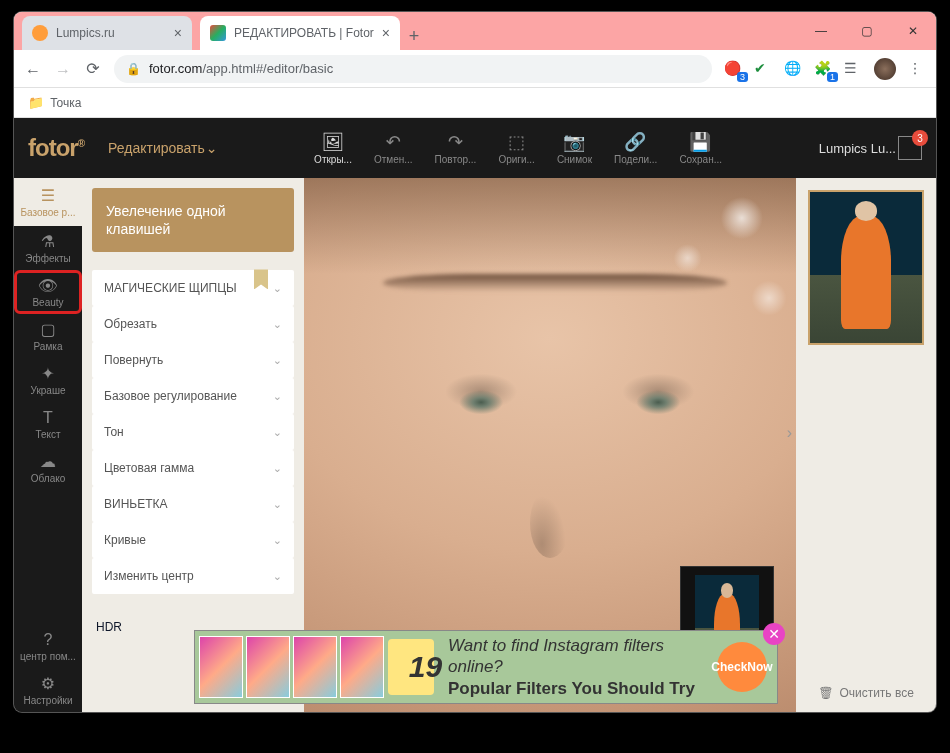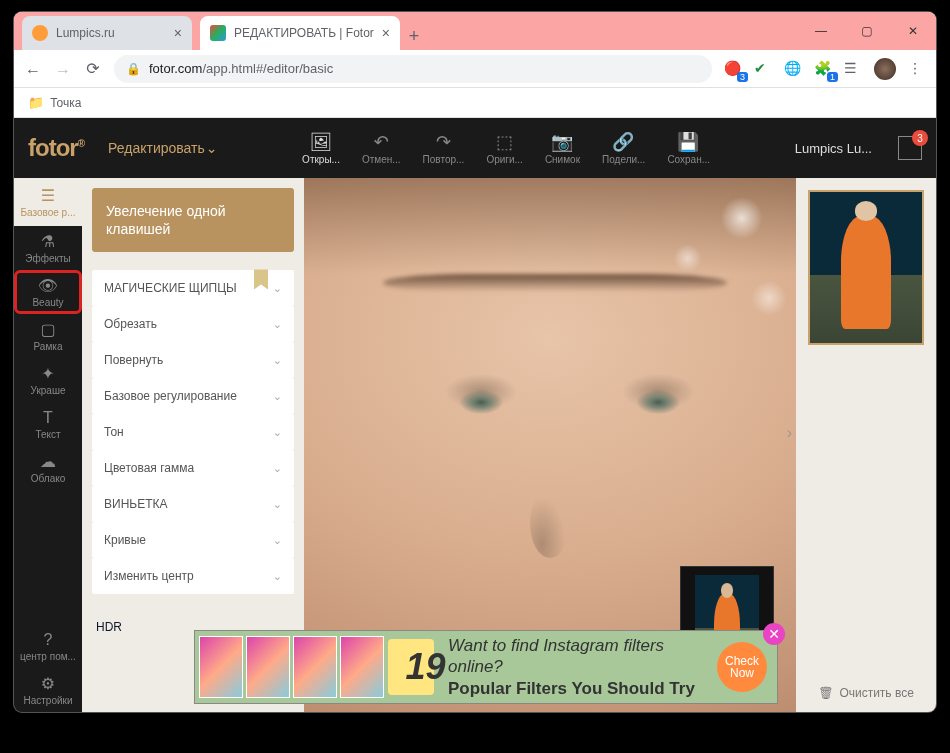--- a/index.html
+++ b/index.html
@@ -36,21 +36,21 @@
 
 
 .app-hdr { height:60px; background:#1a1a1a; display:flex; align-items:center; padding:0 14px; color:#aaa; font-size:11px; }
 .logo { font-family:Georgia,serif; font-size:24px; color:#c9a26b; font-weight:bold; letter-spacing:-1px; }
 .logo sup{font-size:10px;}
 .app-mode { margin-left:24px; color:#c9a26b; font-size:14px; display:flex; align-items:center; gap:1px;}
 .app-tools { margin-left:auto; margin-right:auto; display:flex; gap:22px; }
 .tool { display:flex; flex-direction:column; align-items:center; gap:3px; color:#888; font-size:10px; }
 .tool.active{color:#ddd;}
 .tool-ico { font-size:18px; height:20px; }
-.app-user { display:flex; align-items:center; gap:26px; color:#ddd; font-size:13px; position:relative;}
+.app-user { display:flex; align-items:center; gap:2px; color:#ddd; font-size:13px; position:relative;}
 .user-img { width:24px;height:24px;border:1px solid #888; }
 .user-badge { position:absolute; top:-6px; right:-6px; width:16px;height:16px; background:#e74c3c;color:#fff; font-size:10px;border-radius:50%; display:flex;align-items:center;justify-content:center;}
 
 
 .app-body { display:flex; height:calc(100% - 166px); background:#2b2b2b; }
 
 
 .rail { width:68px; background:#1a1a1a; display:flex; flex-direction:column; color:#888; font-size:10px; }
 .rail-item { height:44px; display:flex;flex-direction:column;align-items:center;justify-content:center;gap:2px;color:#888; position:relative;}
 .rail-item.basic { background:#efece5;color:#b8935f; height:48px;}
@@ -108,22 +108,22 @@
 .thumb .fig { position:absolute; left:28%; top:16%; width:44%; height:75%; background:#e8762b; border-radius:40% 40% 8% 8%; }
 .thumb .head { position:absolute; left:40%; top:6%; width:20%; height:13%; background:#e0c4a5; border-radius:50%; }
 .clear { margin-top:auto; text-align:center; font-size:12px; color:#777; display:flex;align-items:center;justify-content:center;gap:6px;}
 
 
 .ad { position:absolute; left:180px; bottom:8px; width:584px; height:74px; background:#a8c89a; display:flex; align-items:center; border:1px solid #888;}
 .ad-thumbs { display:flex; padding:4px; gap:3px;}
 .ad-th { width:44px;height:62px; background:linear-gradient(135deg,#d4a,#fa8,#8cd); border:1px solid #fff;}
 .ad-txt { flex:1; padding:0 8px; font-family:Georgia,serif; color:#333; font-size:17px; font-style:italic; line-height:1.25; }
 .ad-txt b{ font-style:normal; font-weight:bold;}
-.ad-num { width:46px;height:56px;background:#ffe680;display:flex;align-items:center;justify-content:center;font-size:36px;font-weight:bold;color:#333;font-style:italic;margin-right:6px;border-radius:4px;padding-left:29px;}
-.ad-cta { width:50px;height:50px;background:#ff8a3d;border-radius:50%;color:#fff;font-size:12px;font-weight:normal;display:flex;flex-direction:column;align-items:center;justify-content:center;margin-right:10px;line-height:1;}
+.ad-num { width:46px;height:56px;background:#ffe680;display:flex;align-items:center;justify-content:center;font-size:30px;font-weight:bold;color:#333;font-style:italic;margin-right:6px;border-radius:4px;padding-left:29px;}
+.ad-cta { width:50px;height:50px;background:#ff8a3d;border-radius:50%;color:#fff;font-size:12px;font-weight:bold;display:flex;flex-direction:row;align-items:center;justify-content:center;margin-right:10px;line-height:1;}
 .ad-x { position:absolute; right:-8px; top:-8px; width:22px;height:22px;background:#e844c4;color:#fff;border-radius:50%;display:flex;align-items:center;justify-content:center;font-size:14px;}
 </style>
 </head>
 <body>
 
 <div class="win">
   <div class="titlebar">
     <div class="tab">
       <span class="favicon fav-orange"></span>
       <span>Lumpics.ru</span>

